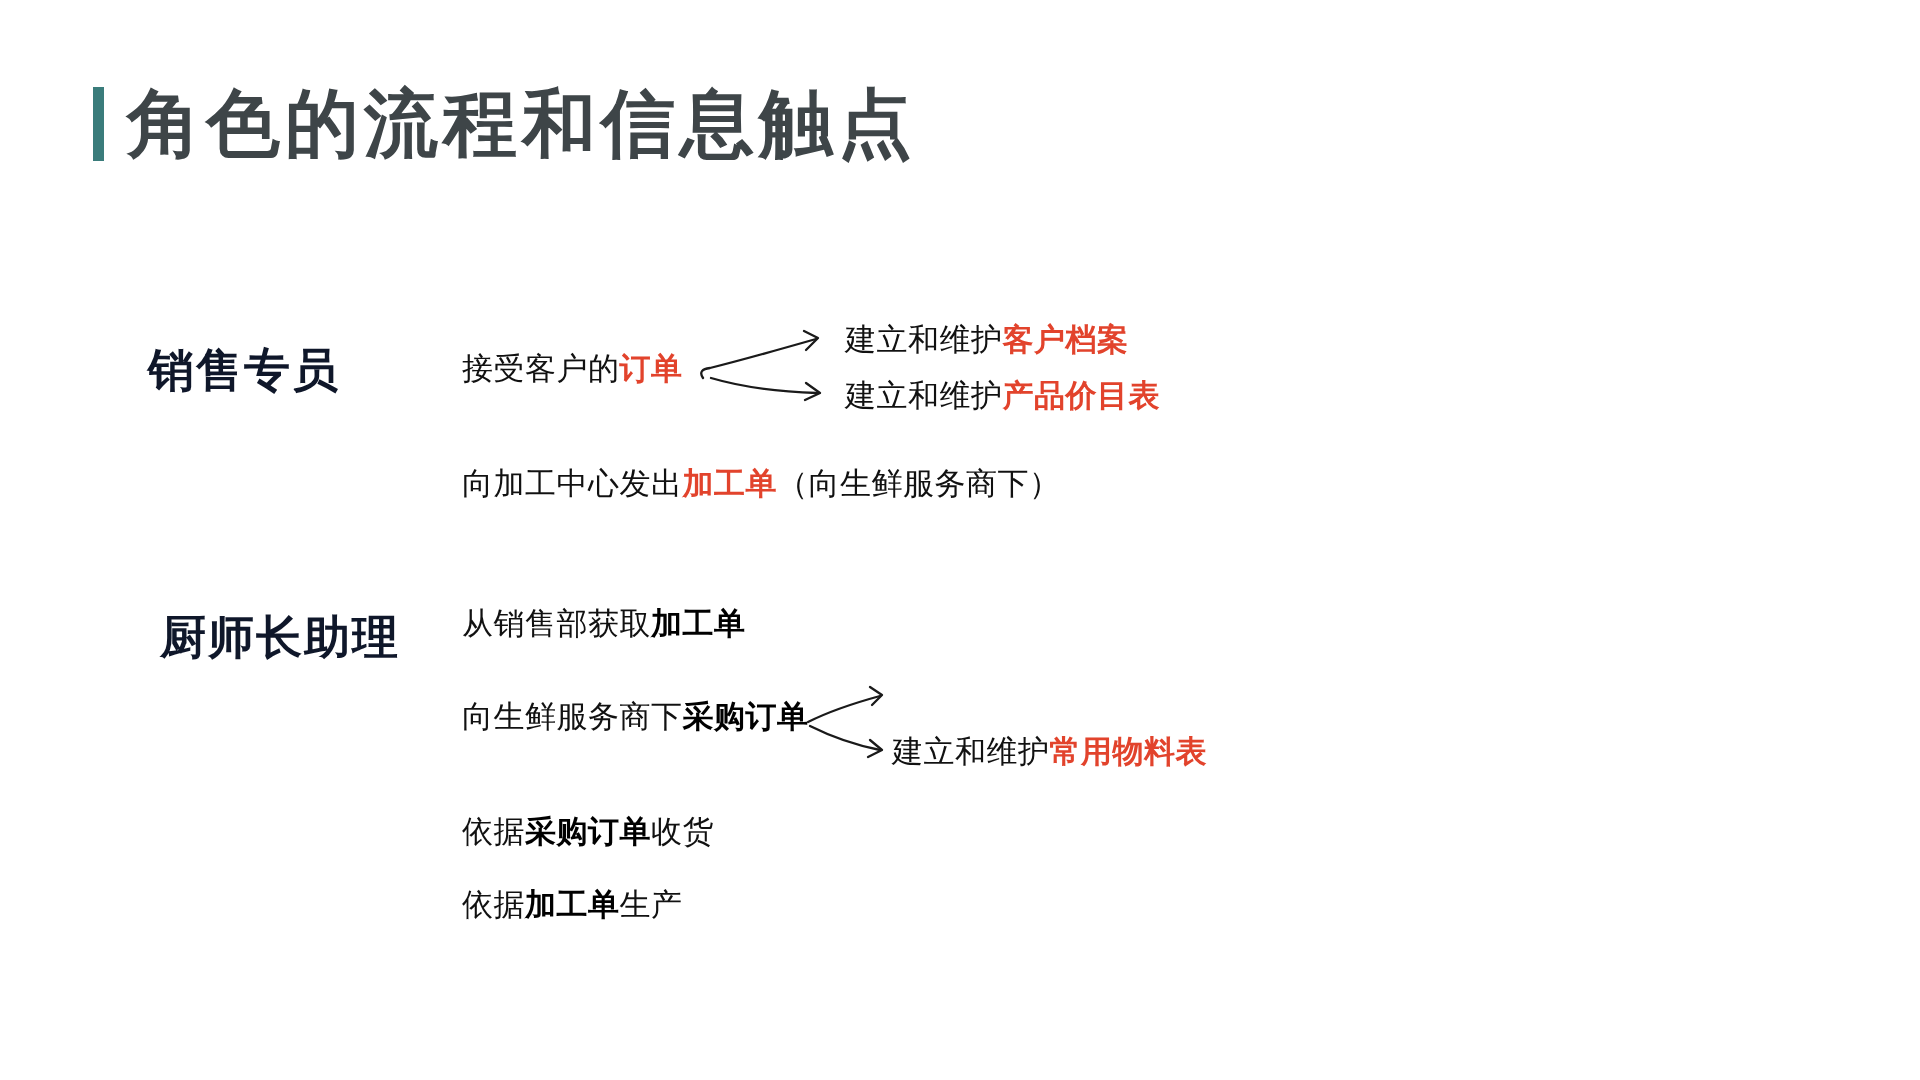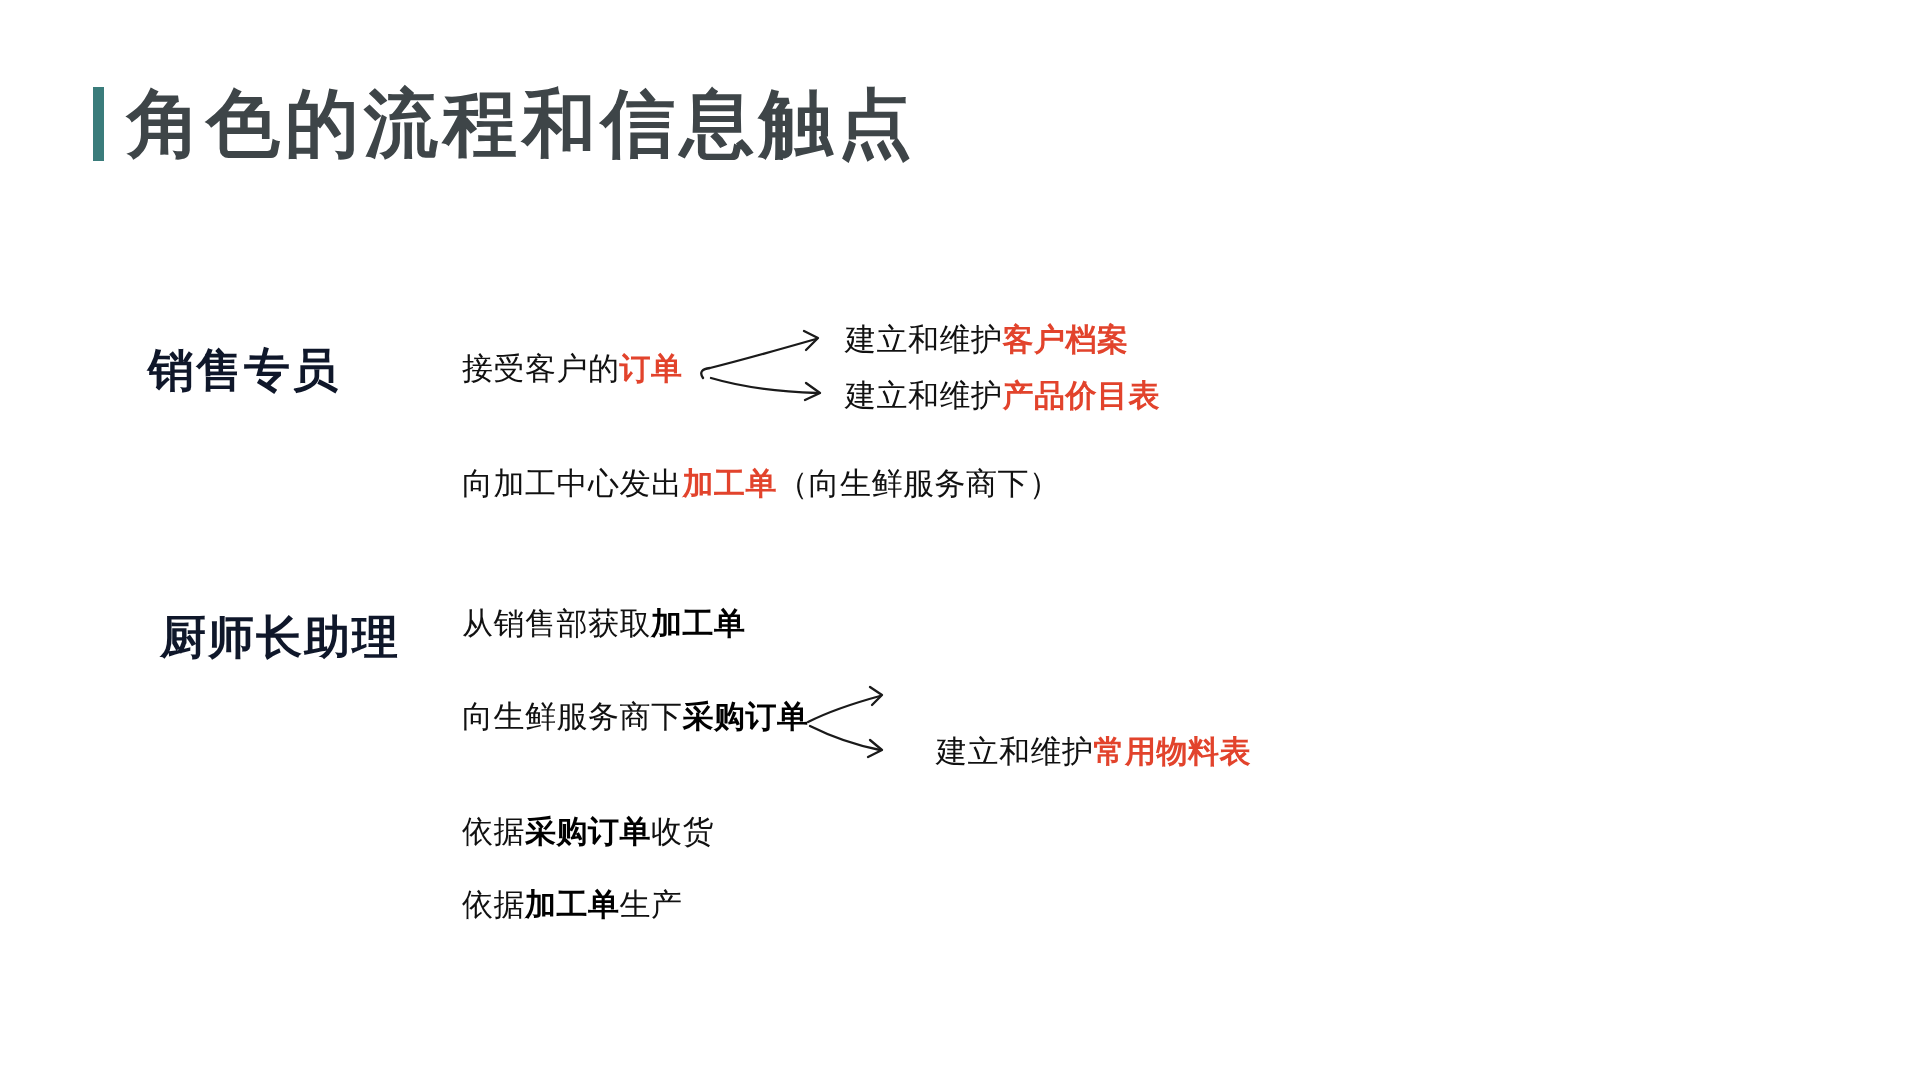--- a/index.html
+++ b/index.html
@@ -59,21 +59,21 @@
   .sg-r { font-weight: 700; color: #E2432C; }
 
   .f1-r1 { left: 462px; top: 350px; }
   .f1-b1 { left: 845px; top: 321px; }
   .f1-b2 { left: 845px; top: 377px; }
   .f1-r2 { left: 462px; top: 465px; }
 
   .f2-r1 { left: 462px; top: 605px; }
   .f2-r2 { left: 462px; top: 698px; }
   .f2-b1 { left: 892px; top: 677px; }
-  .f2-b2 { left: 892px; top: 733px; margin-left: 44px; }
+  .f2-b2 { left: 892px; top: 733px; }
   .f2-r3 { left: 462px; top: 813px; text-align: right; }
   .f2-r4 { left: 462px; top: 886px; }
   .f2-r5 { left: 462px; top: 958px; }
 
   .fork-1 { left: 690px; top: 326px; }
   .fork-2 { left: 796px; top: 676px; }
 
   .fork-svg path {
     fill: none;
     stroke: #1a1a1a;

